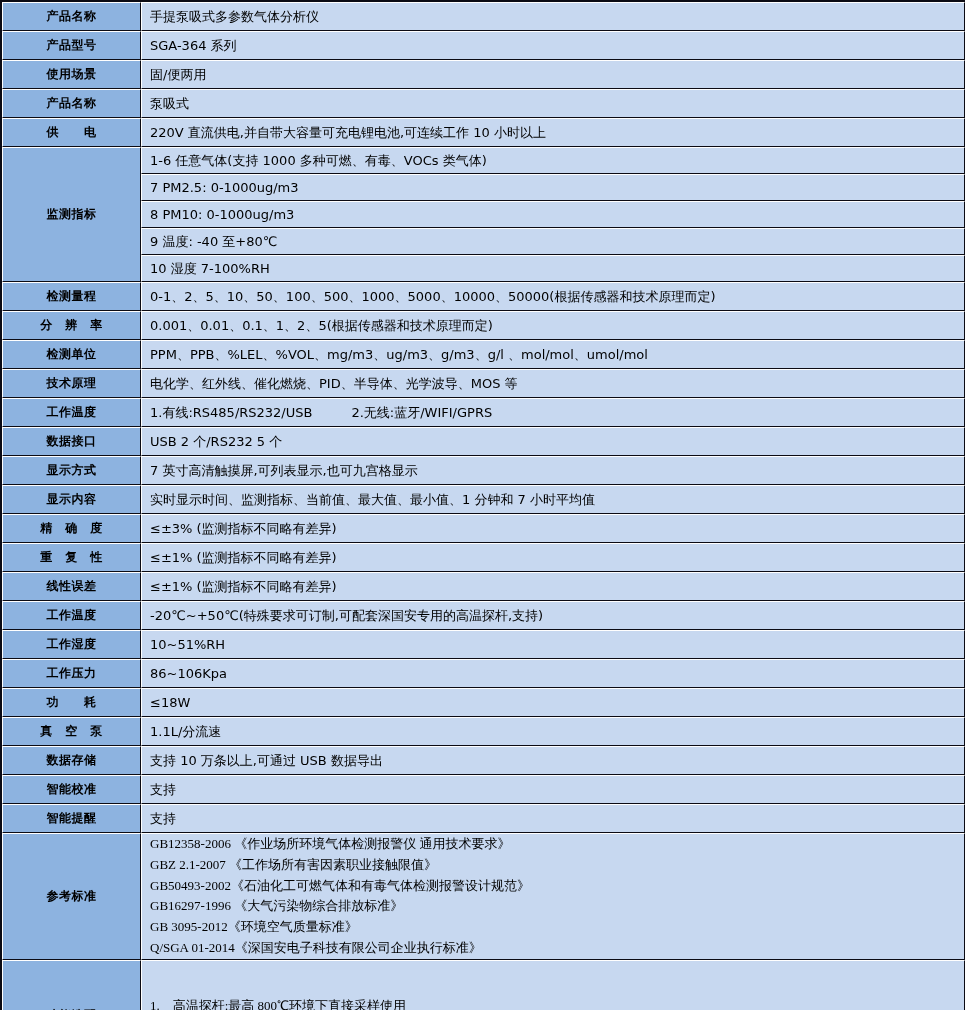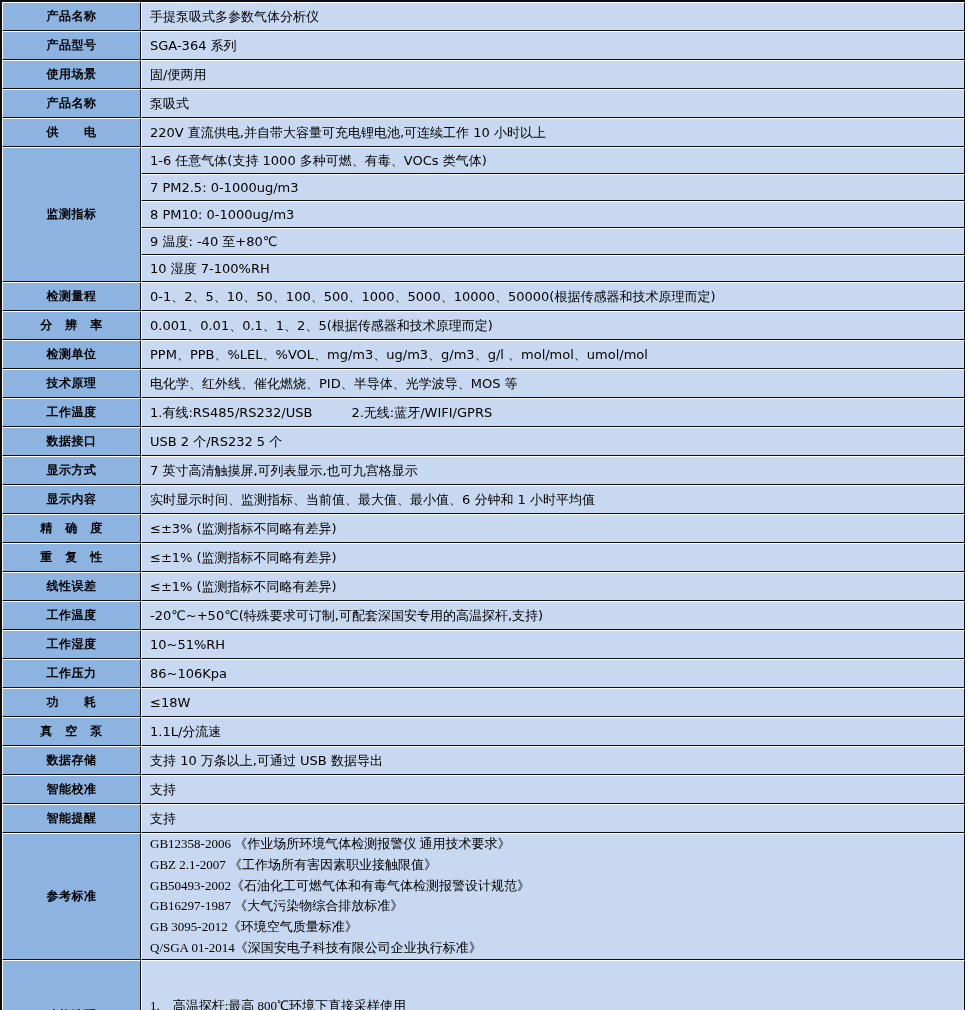--- a/index.html
+++ b/index.html
@@ -131,21 +131,21 @@
     <tr class="row-std">
       <td class="lbl">数据接口</td>
       <td class="val">USB 2 个/RS232 5 个</td>
     </tr>
     <tr class="row-std">
       <td class="lbl">显示方式</td>
       <td class="val">7 英寸高清触摸屏,可列表显示,也可九宫格显示</td>
     </tr>
     <tr class="row-std">
       <td class="lbl">显示内容</td>
-      <td class="val">实时显示时间、监测指标、当前值、最大值、最小值、6 分钟和 1 小时平均值</td>
+      <td class="val">实时显示时间、监测指标、当前值、最大值、最小值、1 分钟和 7 小时平均值</td>
     </tr>
     <tr class="row-std">
       <td class="lbl">精　确　度</td>
       <td class="val">≤±3% (监测指标不同略有差异)</td>
     </tr>
     <tr class="row-std">
       <td class="lbl">重　复　性</td>
       <td class="val">≤±1% (监测指标不同略有差异)</td>
     </tr>
     <tr class="row-std">
@@ -184,21 +184,21 @@
       <td class="lbl">智能提醒</td>
       <td class="val">支持</td>
     </tr>
 
     <tr class="row-ref">
       <td class="lbl">参考标准</td>
       <td class="val">
         <div class="line">GB12358-2006 《作业场所环境气体检测报警仪 通用技术要求》</div>
         <div class="line">GBZ 2.1-2007 《工作场所有害因素职业接触限值》</div>
         <div class="line">GB50493-2002《石油化工可燃气体和有毒气体检测报警设计规范》</div>
-        <div class="line">GB16297-1987 《大气污染物综合排放标准》</div>
+        <div class="line">GB16297-1996 《大气污染物综合排放标准》</div>
         <div class="line">GB 3095-2012《环境空气质量标准》</div>
         <div class="line">Q/SGA 01-2014《深国安电子科技有限公司企业执行标准》</div>
       </td>
     </tr>
 
     <tr class="row-opt">
       <td class="lbl">功能选配</td>
       <td class="val">
         <div class="line">1.　高温探杆:最高 800℃环境下直接采样使用</div>
         <div class="line">2.　高效除水除尘过滤器</div>

